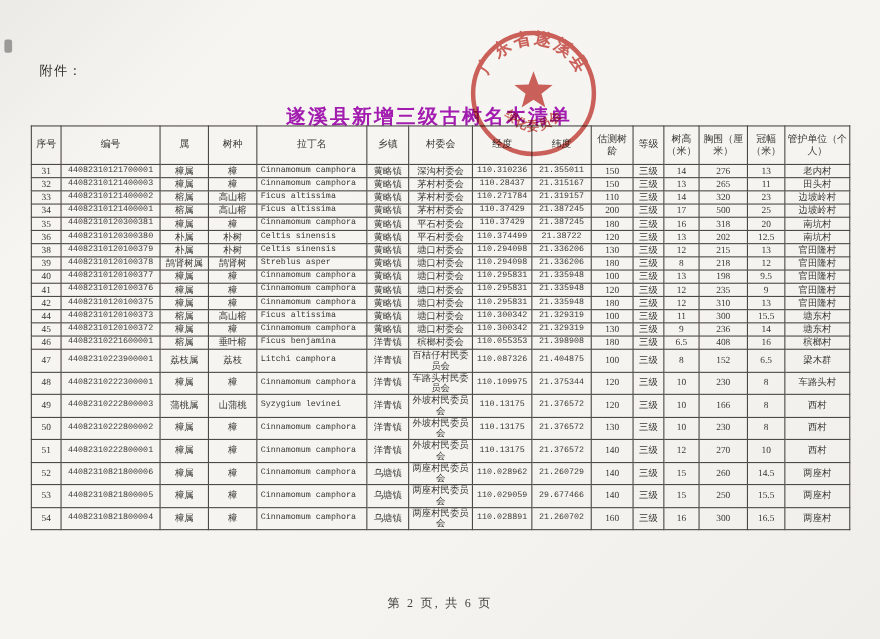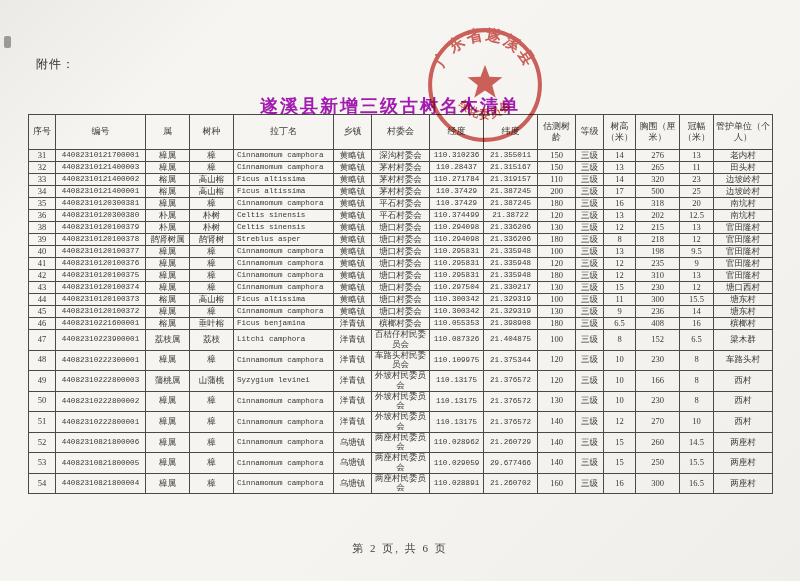--- a/index.html
+++ b/index.html
@@ -264,37 +264,20 @@
           <td class="mono">110.295831</td>
           <td class="mono">21.335948</td>
           <td>180</td>
           <td>三级</td>
           <td>12</td>
           <td>310</td>
           <td>13</td>
           <td>官田隆村</td>
         </tr>
         <tr>
-          <td>43</td>
-          <td class="mono">44082310120100374</td>
-          <td>樟属</td>
-          <td>樟</td>
-          <td class="mono latin">Cinnamomum camphora</td>
-          <td>黄略镇</td>
-          <td>塘口村委会</td>
-          <td class="mono">110.297504</td>
-          <td class="mono">21.330217</td>
-          <td>130</td>
-          <td>三级</td>
-          <td>15</td>
-          <td>230</td>
-          <td>12</td>
-          <td>塘口西村</td>
-        </tr>
-        <tr>
           <td>44</td>
           <td class="mono">44082310120100373</td>
           <td>榕属</td>
           <td>高山榕</td>
           <td class="mono latin">Ficus altissima</td>
           <td>黄略镇</td>
           <td>塘口村委会</td>
           <td class="mono">110.300342</td>
           <td class="mono">21.329319</td>
           <td>100</td>

